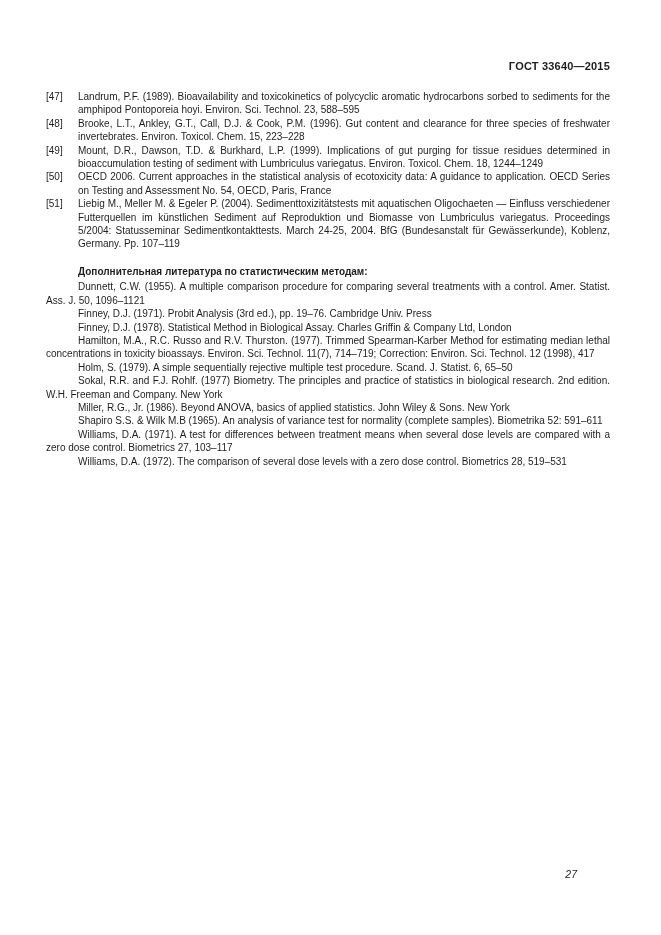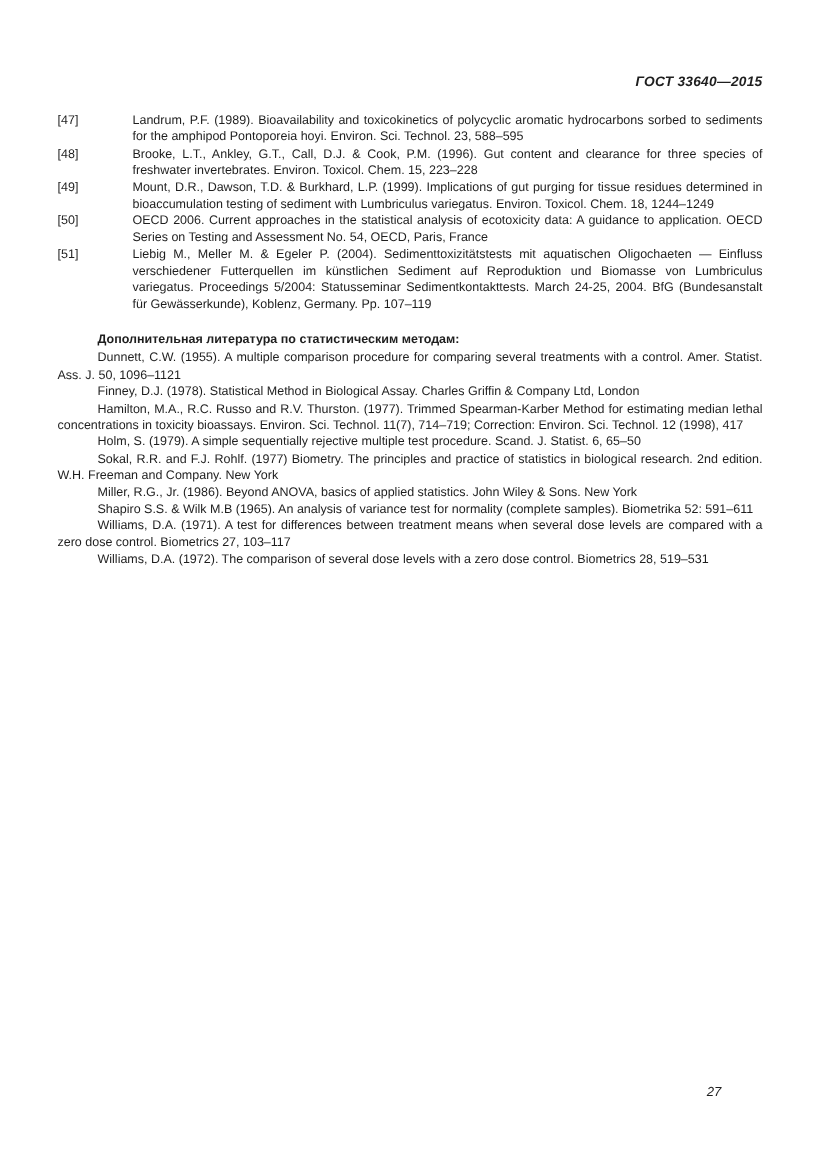--- a/index.html
+++ b/index.html
@@ -11,39 +11,37 @@
     overflow: hidden;
     font-family: "Liberation Sans", "DejaVu Sans", sans-serif;
     color: #1e1e1e;
   }
   .page-header {
     position: absolute;
     top: 56px;
     left: 46px;
     right: 51px;
     text-align: right;
-    font-style: italic;
   }
   .standard-number {
     font-size: 11px;
     font-weight: bold;
     letter-spacing: 0.2px;
   }
   .content {
     position: absolute;
     top: 90px;
     left: 46px;
     width: 564px;
     font-size: 10px;
     line-height: 13.4px;
   }
   .ref-item {
     display: flex;
     align-items: flex-start;
-    gap: 28px;
   }
   .ref-label {
     flex: 0 0 32px;
   }
   .ref-text {
     flex: 1;
     text-align: justify;
   }
   .section-heading {
     font-weight: bold;
@@ -95,20 +93,21 @@
     </div>
     <div class="ref-item">
       <span class="ref-label">[51]</span>
       <div class="ref-text">Liebig M., Meller M. &amp; Egeler P. (2004). Sedimenttoxizitätstests mit aquatischen Oligochaeten — Einfluss verschiedener Futterquellen im künstlichen Sediment auf Reproduktion und Biomasse von Lumbriculus variegatus. Proceedings 5/2004: Statusseminar Sedimentkontakttests. March 24-25, 2004. BfG (Bundesanstalt für Gewässerkunde), Koblenz, Germany. Pp. 107–119</div>
     </div>
   </div>
 
   <div>
     <div class="section-heading">Дополнительная литература по статистическим методам:</div>
     <p class="stat-entry">Dunnett, C.W. (1955). A multiple comparison procedure for comparing several treatments with a control. Amer. Statist. Ass. J. 50, 1096–1121</p>
+    <p class="stat-entry">Finney, D.J. (1971). Probit Analysis (3rd ed.), pp. 19–76. Cambridge Univ. Press</p>
     <p class="stat-entry">Finney, D.J. (1978). Statistical Method in Biological Assay. Charles Griffin &amp; Company Ltd, London</p>
     <p class="stat-entry">Hamilton, M.A., R.C. Russo and R.V. Thurston. (1977). Trimmed Spearman-Karber Method for estimating median lethal concentrations in toxicity bioassays. Environ. Sci. Technol. 11(7), 714–719; Correction: Environ. Sci. Technol. 12 (1998), 417</p>
     <p class="stat-entry">Holm, S. (1979). A simple sequentially rejective multiple test procedure. Scand. J. Statist. 6, 65–50</p>
     <p class="stat-entry">Sokal, R.R. and F.J. Rohlf. (1977) Biometry. The principles and practice of statistics in biological research. 2nd edition. W.H. Freeman and Company. New York</p>
     <p class="stat-entry">Miller, R.G., Jr. (1986). Beyond ANOVA, basics of applied statistics. John Wiley &amp; Sons. New York</p>
     <p class="stat-entry">Shapiro S.S. &amp; Wilk M.B (1965). An analysis of variance test for normality (complete samples). Biometrika 52: 591–611</p>
     <p class="stat-entry">Williams, D.A. (1971). A test for differences between treatment means when several dose levels are compared with a zero dose control. Biometrics 27, 103–117</p>
     <p class="stat-entry">Williams, D.A. (1972). The comparison of several dose levels with a zero dose control. Biometrics 28, 519–531</p>
   </div>
 

